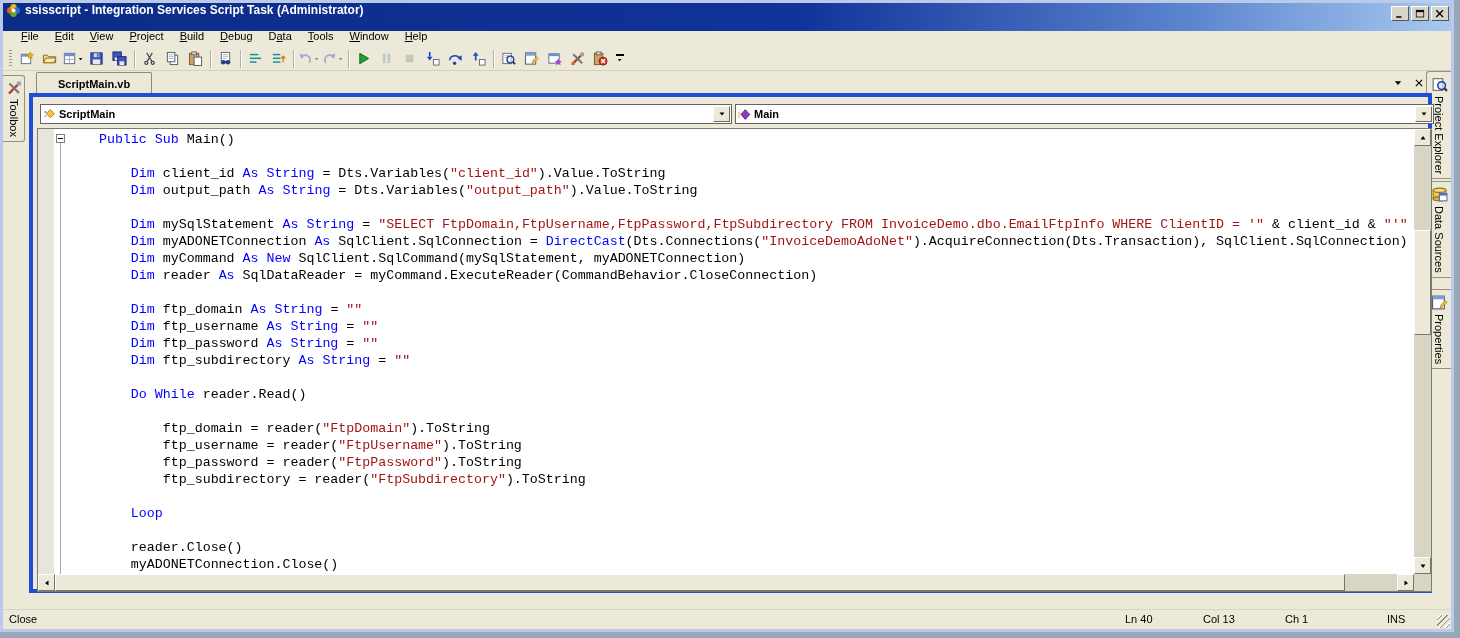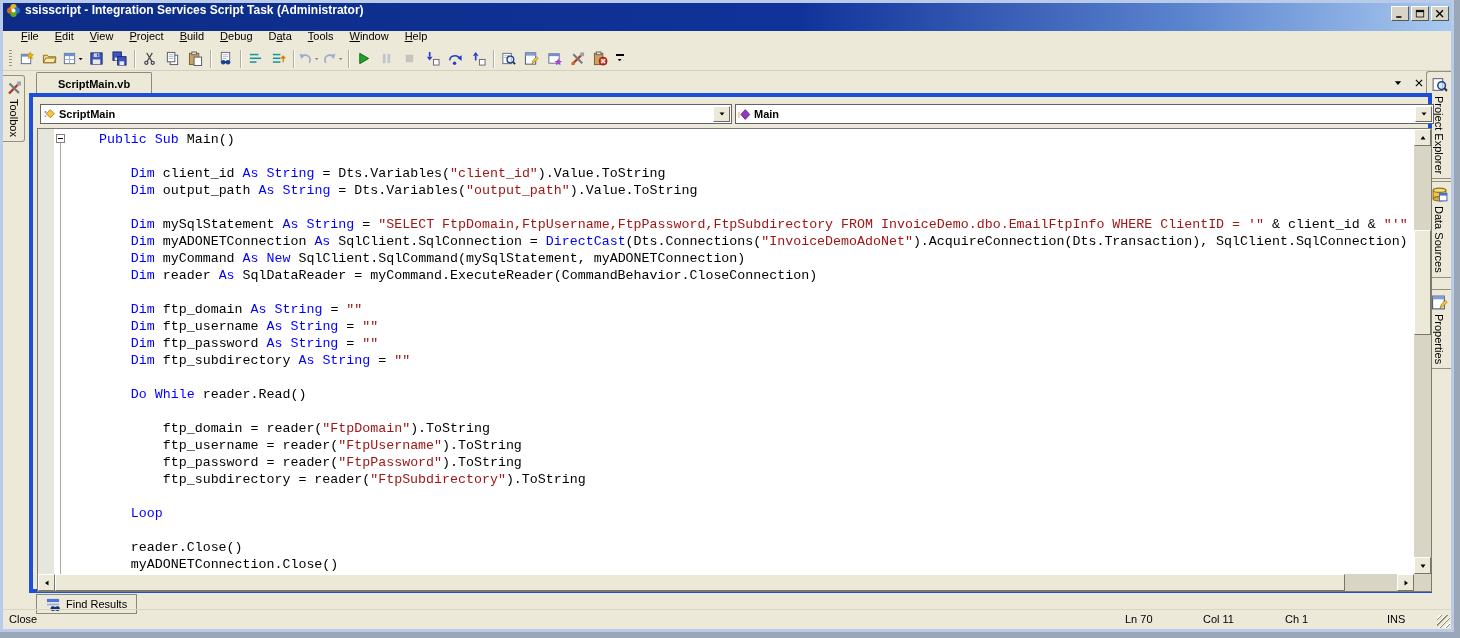--- a/index.html
+++ b/index.html
@@ -514,37 +514,23 @@
         <button class="sb-btn h-right">
             <svg width="8" height="8" viewBox="0 0 16 16">
               <polygon points="5,3 5,13 12,8" fill="#000"></polygon>
             </svg>
           </button>
       </div>
       <div class="sb-corner"></div>
     </div>
   </div>
 
-  <div class="bottom-row">
-    <div class="bottom-tab">
-      <span style="display:flex">
-          <svg width="15" height="15" viewBox="0 0 16 16">
-            <rect x="1" y="2" width="13" height="3.4" fill="#4d74d9"></rect>
-            <rect x="1" y="7" width="13" height="2" fill="#9bb3e8"></rect>
-            <circle cx="7.4" cy="12.4" r="2.6" fill="#14306e"></circle>
-            <circle cx="12.2" cy="12.4" r="2.6" fill="#14306e"></circle>
-            <rect x="7.4" y="10.8" width="4.8" height="2.2" fill="#14306e"></rect>
-          </svg>
-        </span>
-      <span>Find Results</span>
-    </div>
-  </div>
 
   <div class="statusbar">
     <span class="status-ready">Close</span>
-    <span class="status-ln">Ln 70</span>
-    <span class="status-col">Col 11</span>
+    <span class="status-ln">Ln 40</span>
+    <span class="status-col">Col 13</span>
     <span class="status-ch">Ch 1</span>
     <span class="status-ins">INS</span>
     <span class="resize-grip"></span>
   </div>
 
 </div>
 
 </body></html>

